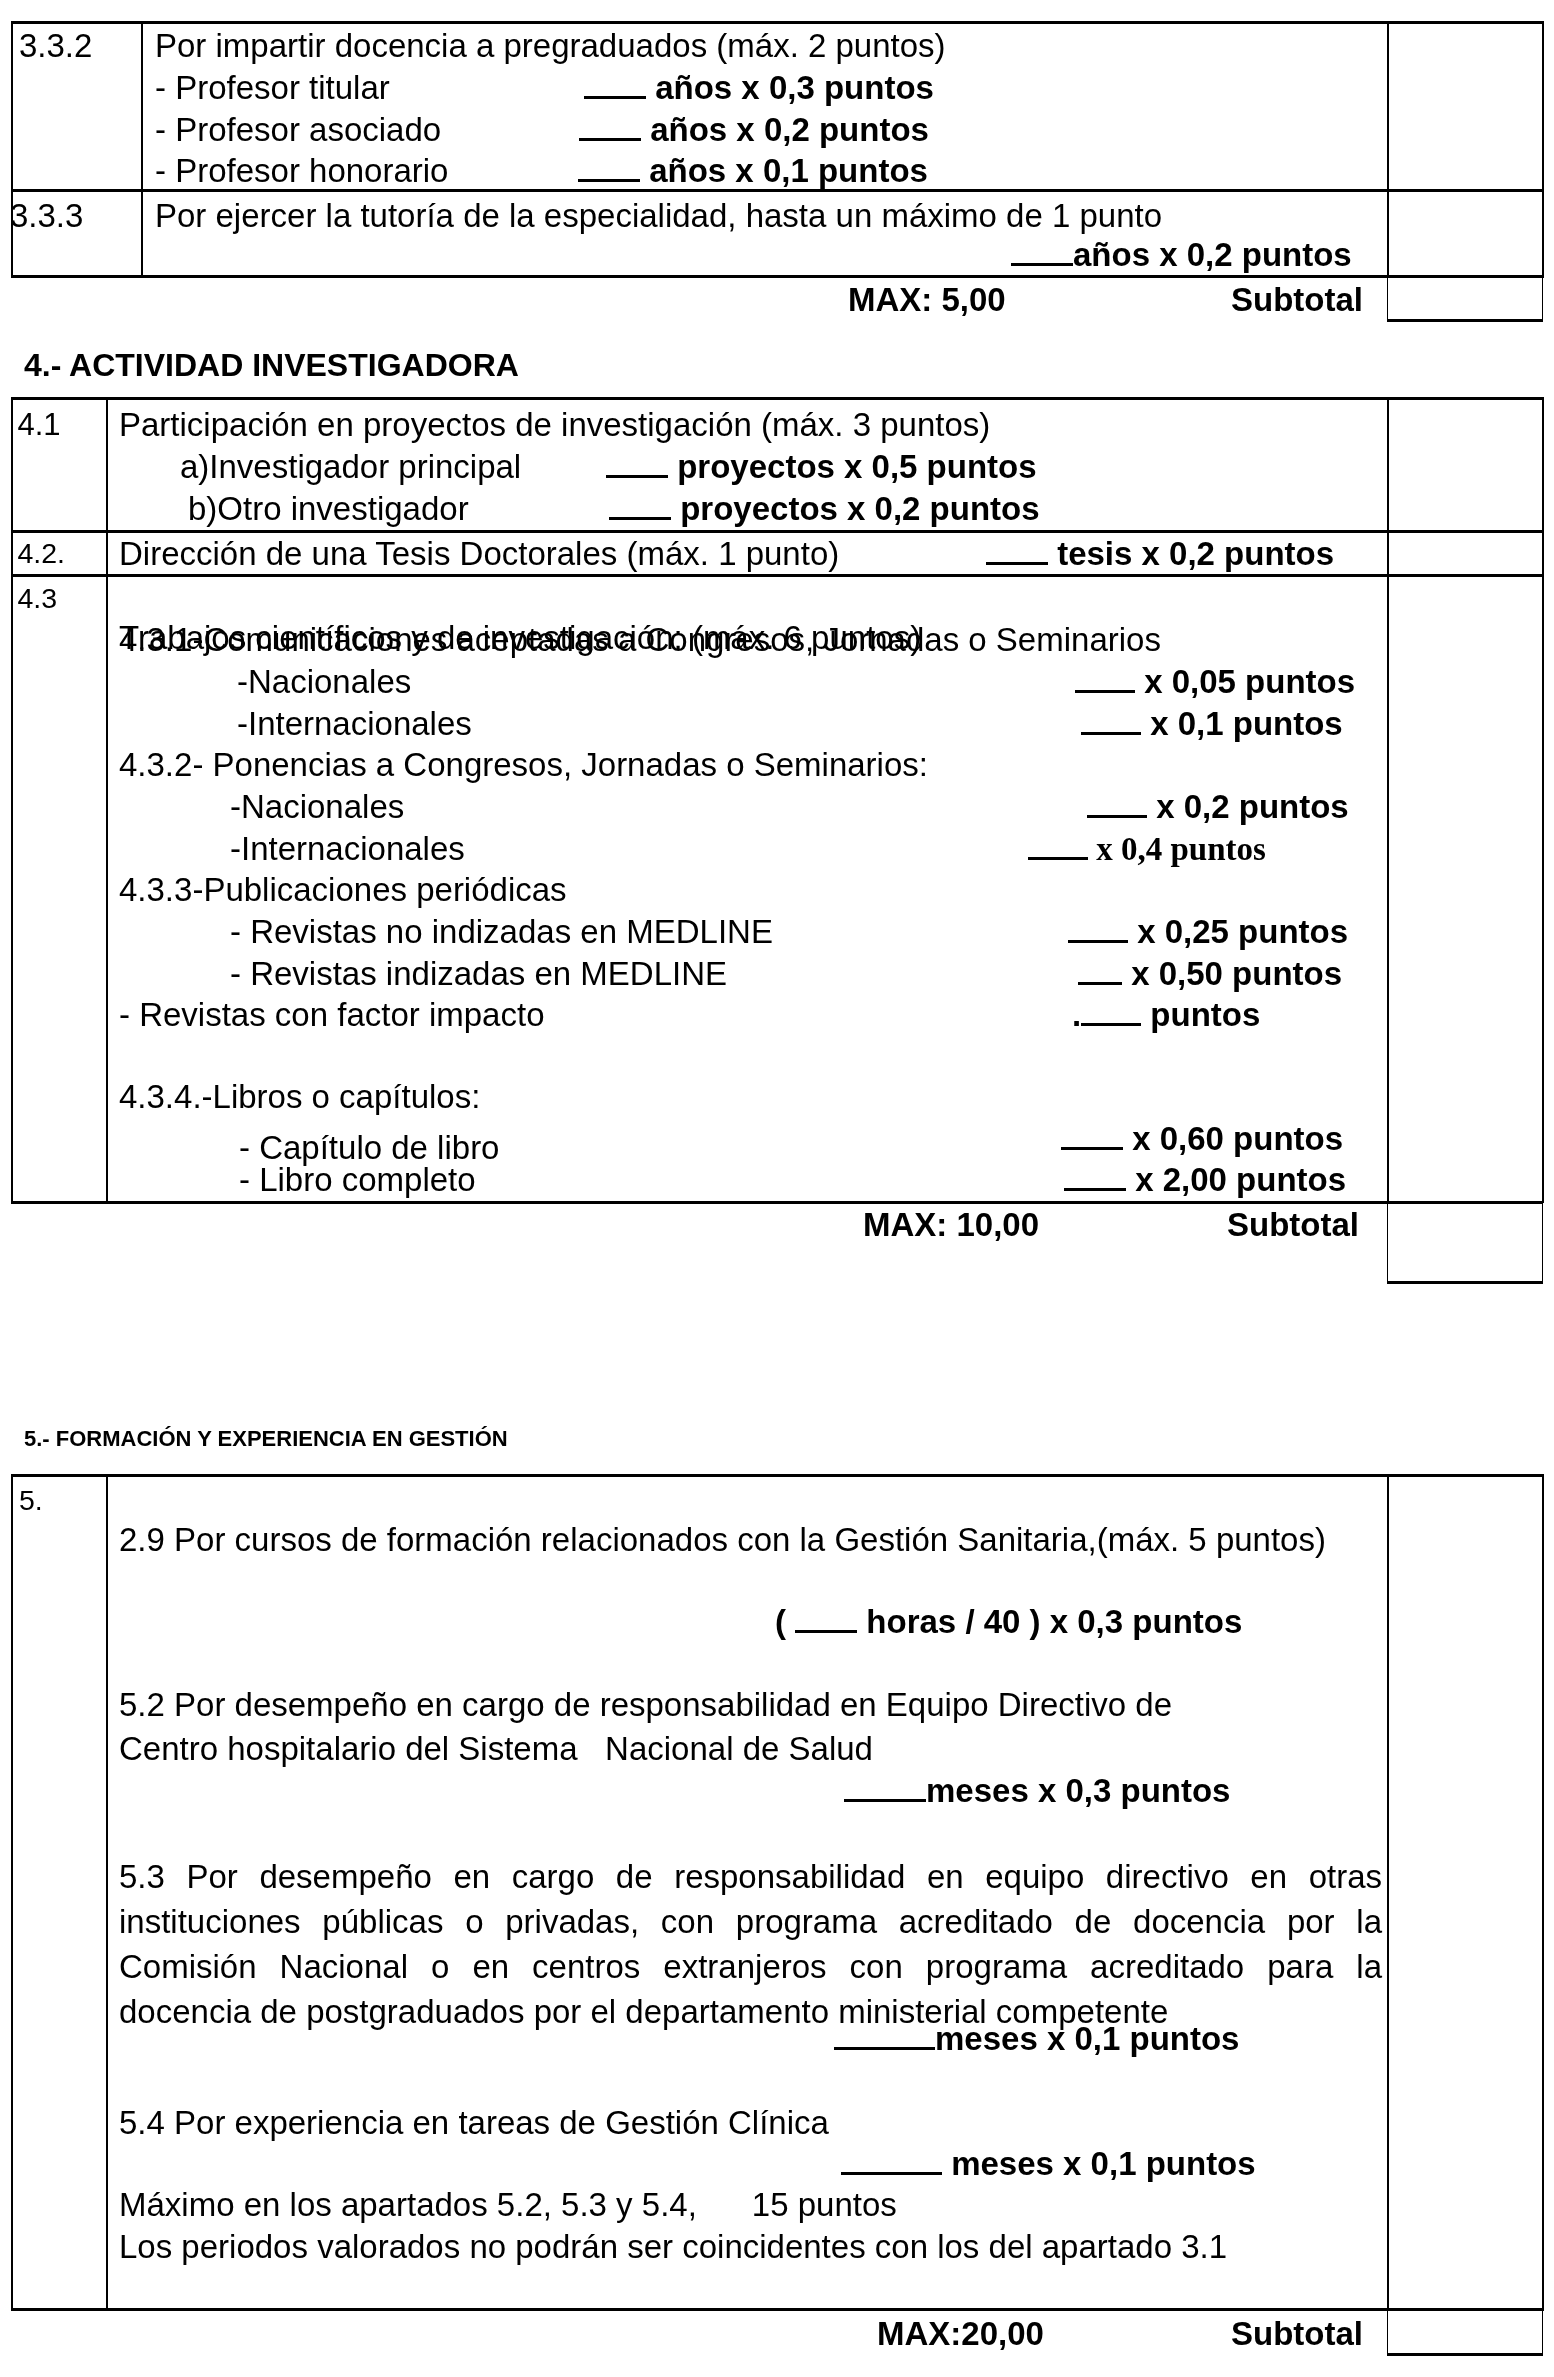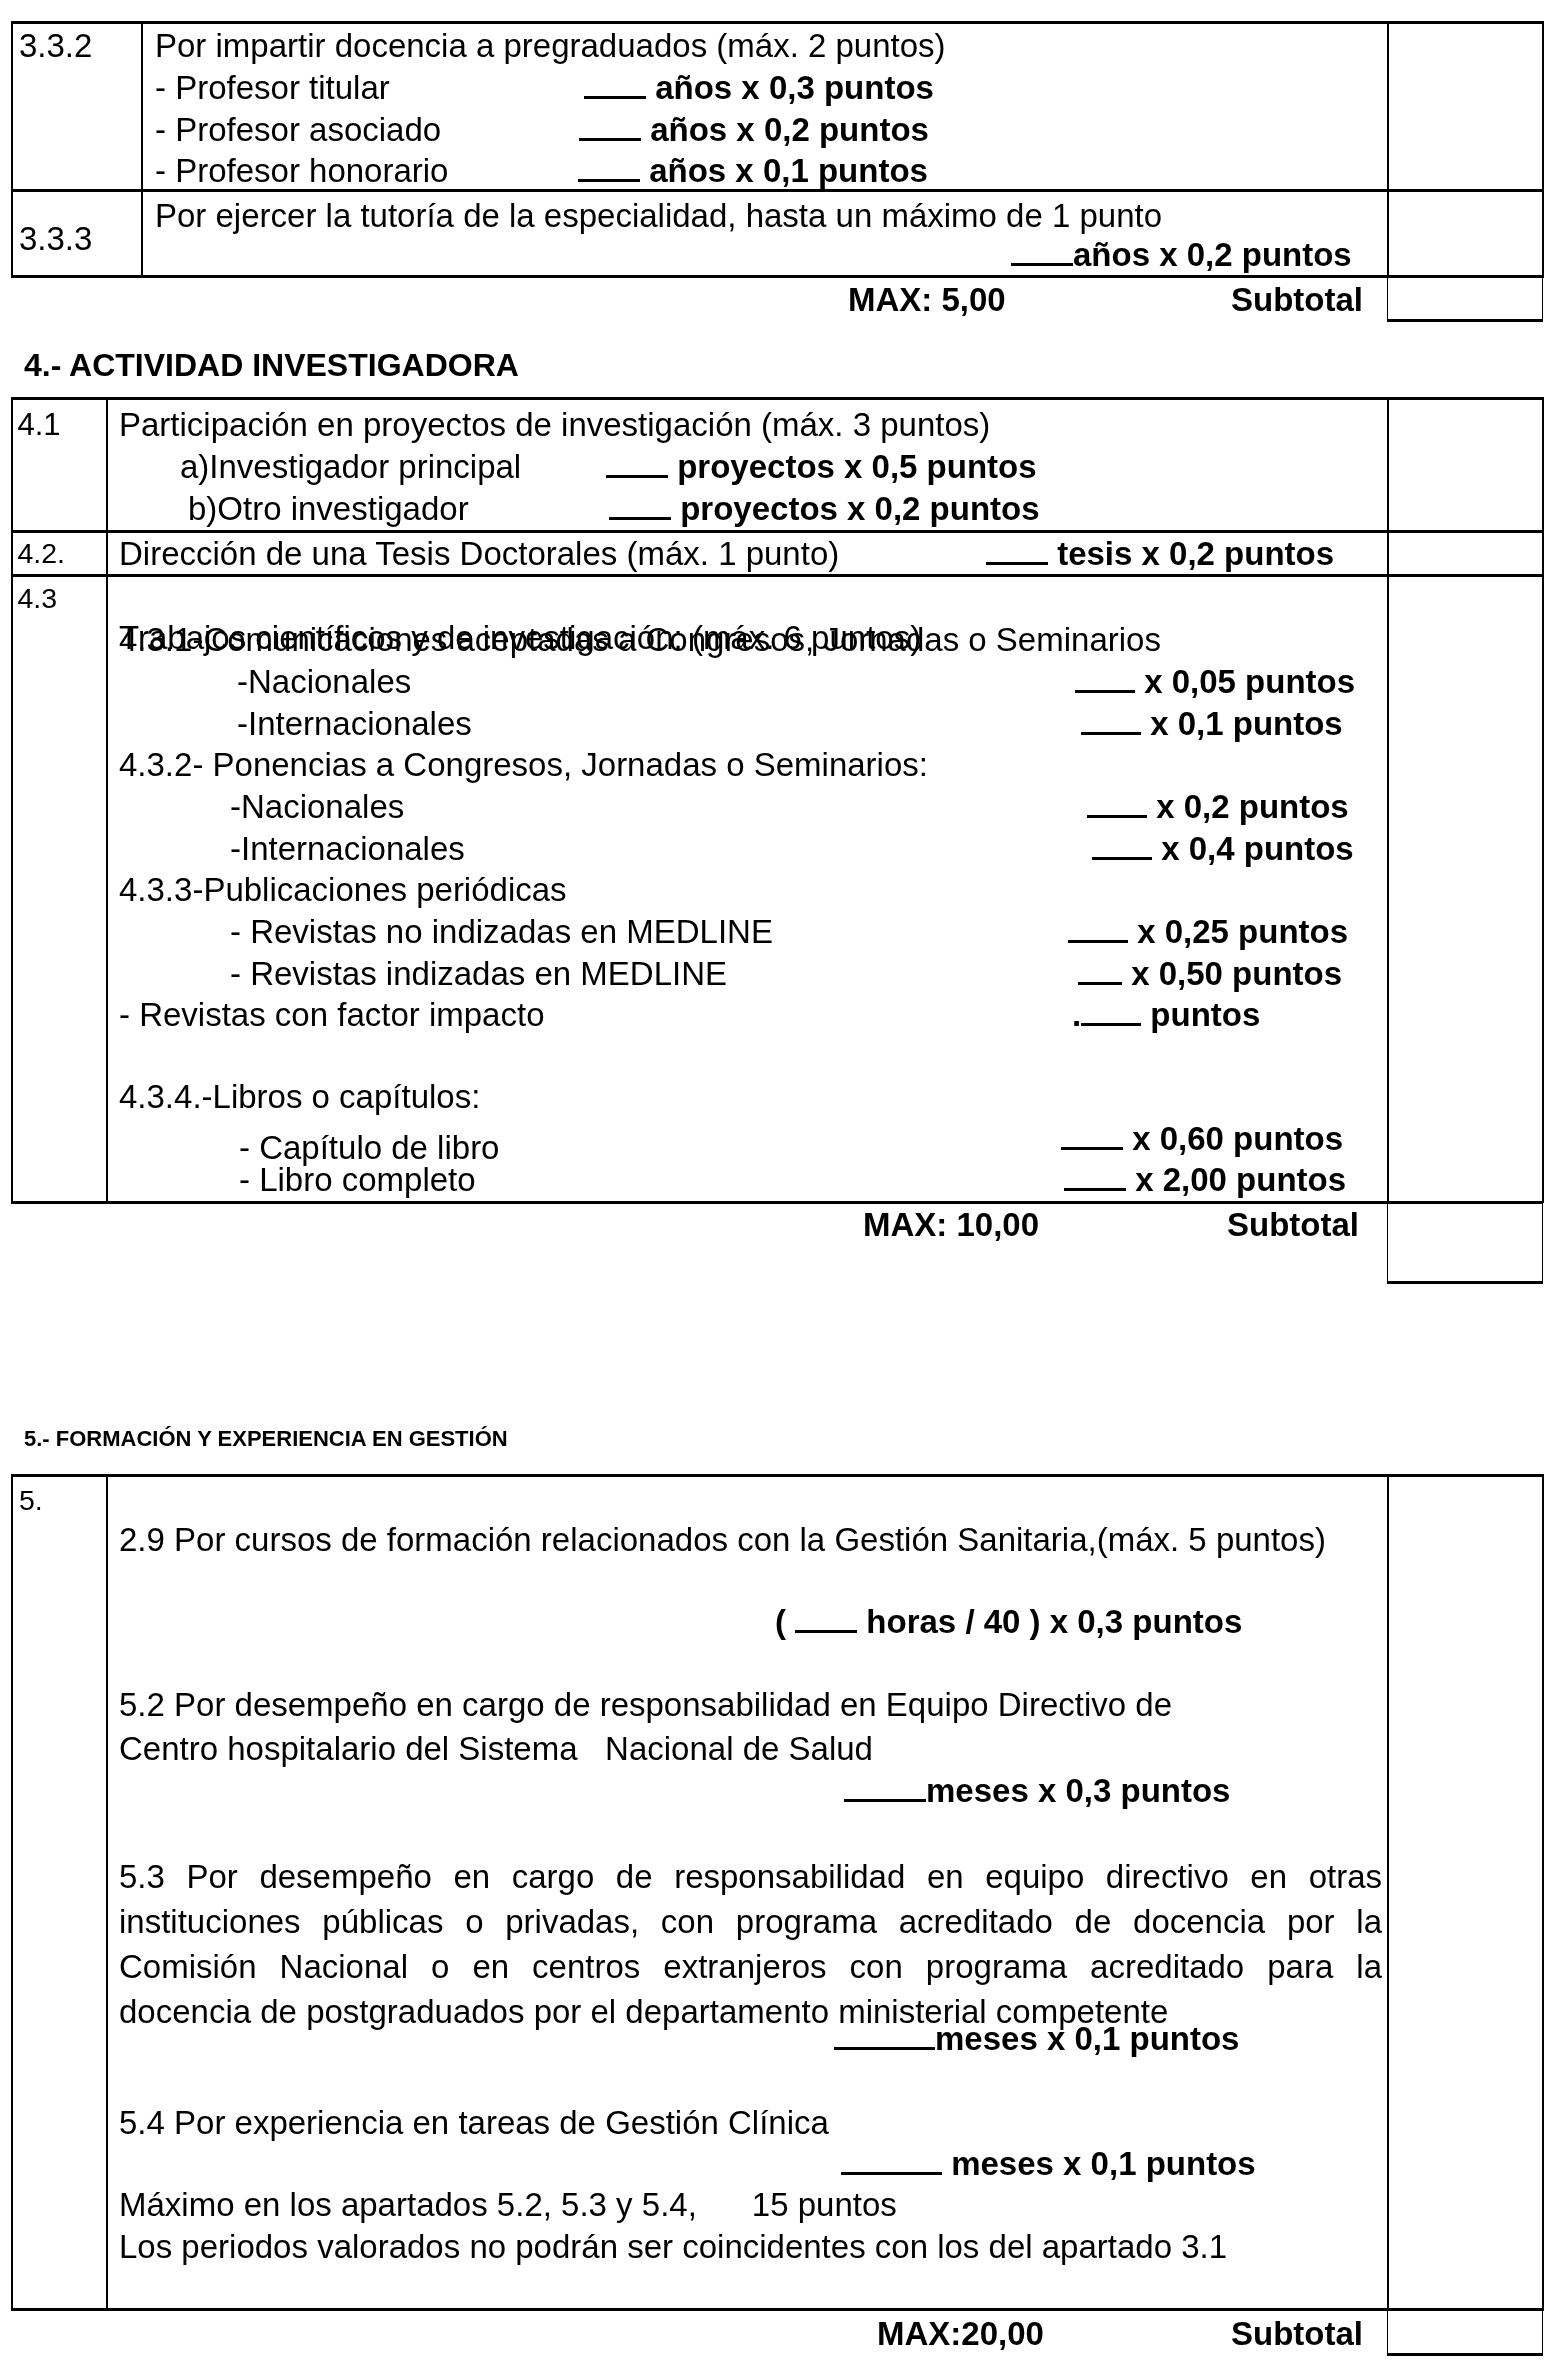--- a/index.html
+++ b/index.html
@@ -29,21 +29,21 @@
 
   <div class="txt" style="left:19px;top:25px;">3.3.2</div>
   <div class="txt" style="left:155px;top:25px;">Por impartir docencia a pregraduados (máx. 2 puntos)</div>
   <div class="txt" style="left:155px;top:67px;">- Profesor titular</div>
   <div class="txt b" style="left:584px;top:67px;"><span class="blank" style="width:62px;"></span> <span>años x 0,3 puntos</span></div>
   <div class="txt" style="left:155px;top:109px;">- Profesor asociado</div>
   <div class="txt b" style="left:579px;top:109px;"><span class="blank" style="width:62px;"></span> <span>años x 0,2 puntos</span></div>
   <div class="txt" style="left:155px;top:150px;">- Profesor honorario</div>
   <div class="txt b" style="left:578px;top:150px;"><span class="blank" style="width:62px;"></span> <span>años x 0,1 puntos</span></div>
 
-  <div class="txt" style="left:19px;top:195px;margin-top:23px;">3.3.3</div>
+  <div class="txt" style="left:10px;top:195px;">3.3.3</div>
   <div class="txt" style="left:155px;top:195px;">Por ejercer la tutoría de la especialidad, hasta un máximo de 1 punto</div>
   <div class="txt b" style="left:1011px;top:234px;"><span class="blank" style="width:62px;"></span><span>años x 0,2 puntos</span></div>
 
   <div class="txt b" style="left:848px;top:279px;">MAX: 5,00</div>
   <div class="txt b" style="left:1231px;top:279px;">Subtotal</div>
   <div class="score-box" style="left:1387px;top:276px;width:154px;height:43px;border-bottom:3.2px solid #000;"></div>
 </div>
 
 <div class="heading" style="left:24px;top:323px;">4.- ACTIVIDAD INVESTIGADORA</div>
 
@@ -74,21 +74,21 @@
   <div class="txt" style="left:119px;top:619px;">4.3.1-Comunicaciones aceptadas a Congresos, Jornadas o Seminarios</div>
   <div class="txt" style="left:237px;top:661px;">-Nacionales</div>
   <div class="txt b" style="left:1075px;top:661px;"><span class="blank" style="width:60px;"></span> <span>x 0,05 puntos</span></div>
   <div class="txt" style="left:237px;top:703px;">-Internacionales</div>
   <div class="txt b" style="left:1081px;top:703px;"><span class="blank" style="width:60px;"></span> <span>x 0,1 puntos</span></div>
 
   <div class="txt" style="left:119px;top:744px;">4.3.2- Ponencias a Congresos, Jornadas o Seminarios:</div>
   <div class="txt" style="left:230px;top:786px;">-Nacionales</div>
   <div class="txt b" style="left:1087px;top:786px;"><span class="blank" style="width:60px;"></span> <span>x 0,2 puntos</span></div>
   <div class="txt" style="left:230px;top:828px;">-Internacionales</div>
-  <div class="txt b" style="left:1092px;top:828px;"><span class="blank" style="width:60px;"></span> <span>x 0,4 puntos</span></div>
+  <div class="txt b" style="left:1028px;top:828px;font-family:Liberation Serif, serif;"><span class="blank" style="width:60px;"></span> <span>x 0,4 puntos</span></div>
 
   <div class="txt" style="left:119px;top:869px;">4.3.3-Publicaciones periódicas</div>
   <div class="txt" style="left:230px;top:911px;">- Revistas no indizadas en MEDLINE</div>
   <div class="txt b" style="left:1068px;top:911px;"><span class="blank" style="width:60px;"></span> <span>x 0,25 puntos</span></div>
   <div class="txt" style="left:230px;top:953px;">- Revistas indizadas en MEDLINE</div>
   <div class="txt b" style="left:1078px;top:953px;"><span class="blank" style="width:44px;"></span> <span>x 0,50 puntos</span></div>
   <div class="txt" style="left:119px;top:994px;">- Revistas con factor impacto</div>
   <div class="txt b" style="left:1072px;top:994px;">.<span class="blank" style="width:60px;"></span> <span>puntos</span></div>
 
   <div class="txt" style="left:119px;top:1076px;">4.3.4.-Libros o capítulos:</div>

